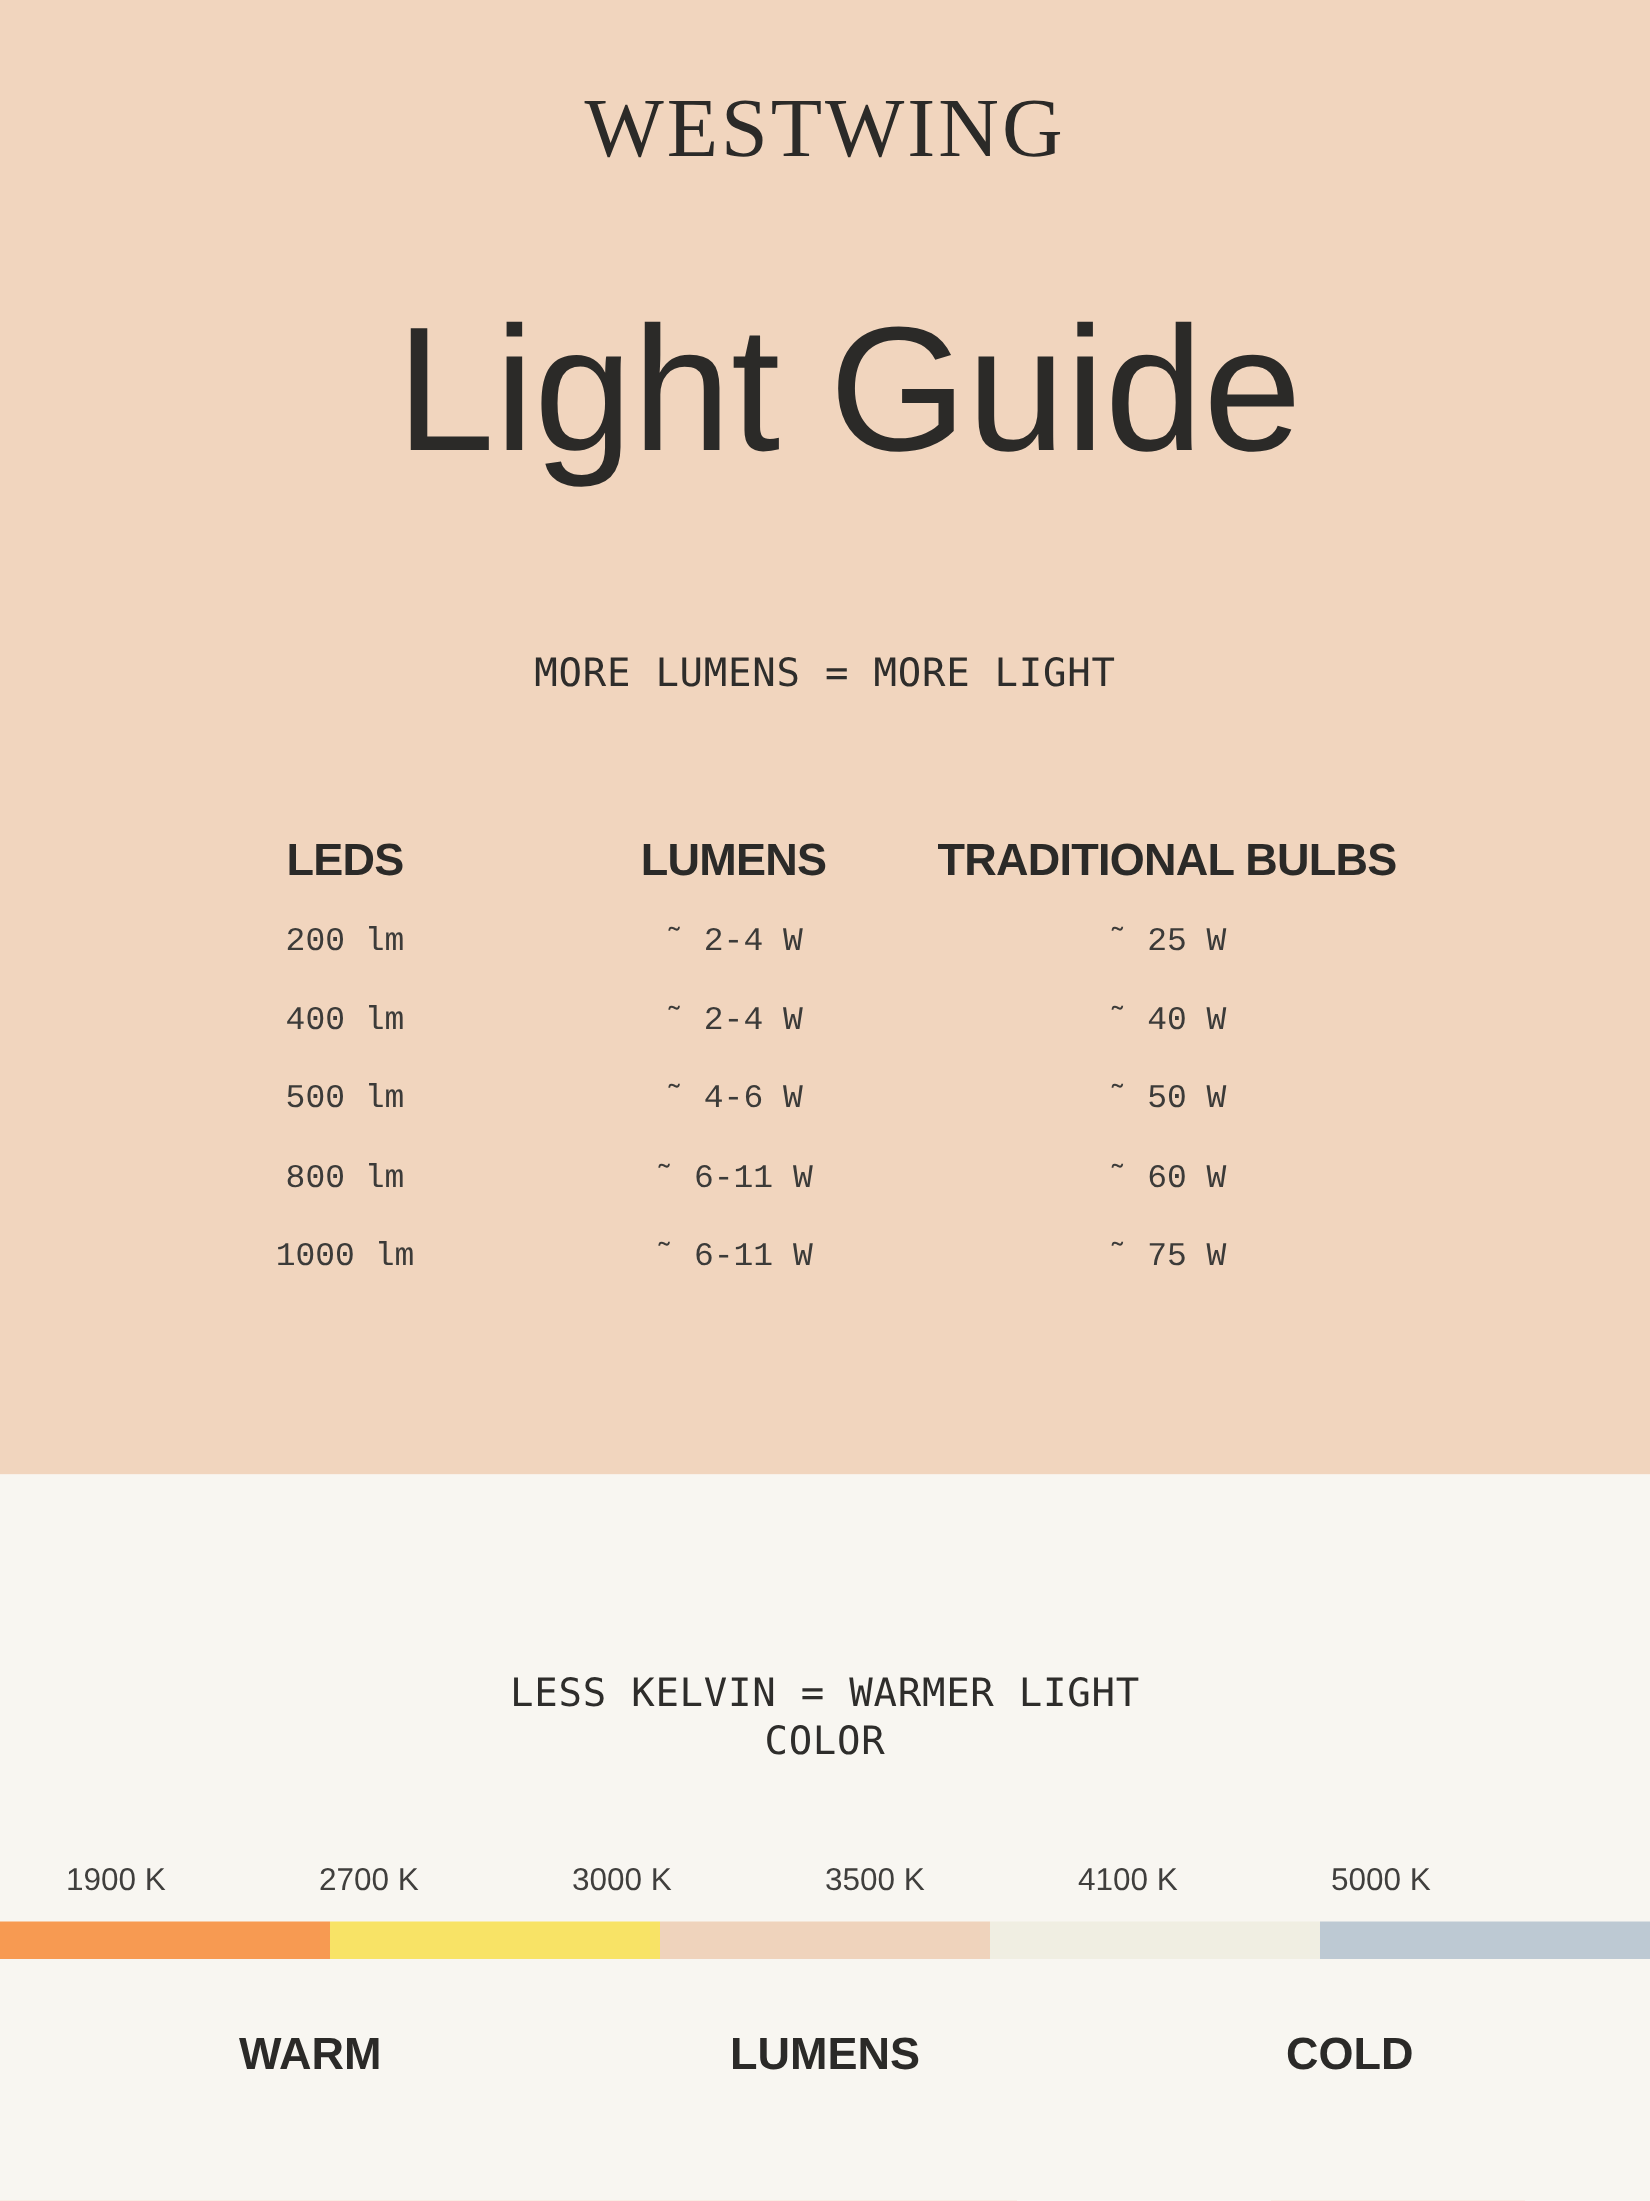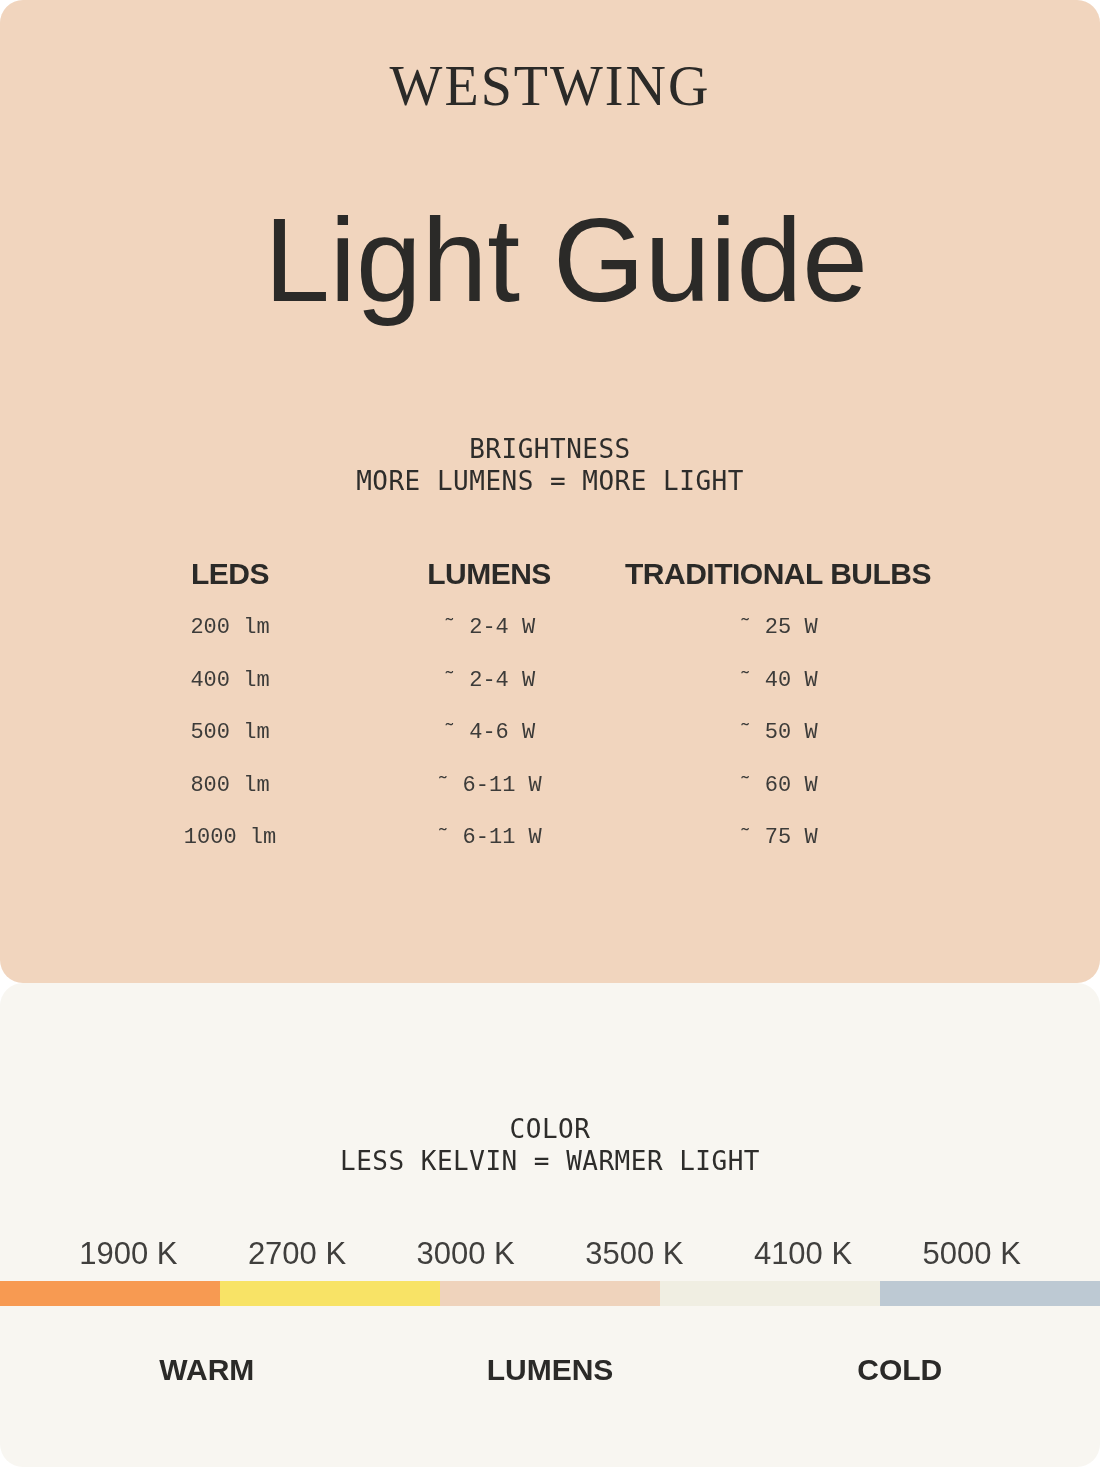--- a/index.html
+++ b/index.html
@@ -4,21 +4,21 @@
 <style>
   html, body { margin: 0; padding: 0; }
   .page {
     position: relative;
     width: 1100px;
     height: 1467px;
     overflow: hidden;
     font-family: "Liberation Sans", "DejaVu Sans", sans-serif;
     color: #2B2A28;
   }
-  .section { position: absolute; left: 0; width: 1100px; border-radius: 23px; }
+  .section { position: absolute; left: 0; width: 1100px; }
   .top-section { top: 0; height: 983px; }
   .bottom-section { top: 983px; height: 484px; }
 
   .brand {
     position: absolute; top: 58px; left: 0; width: 100%;
     text-align: center;
     font-family: "Liberation Serif", "DejaVu Serif", serif;
     font-size: 56px; letter-spacing: 2px; line-height: 1;
     color: #2B2A28;
   }
@@ -55,22 +55,22 @@
     font-size: 22px; font-weight: 400;
     text-align: center; color: #3C3B39; font-family: Liberation Mono, monospace;
   }
 
   .kelvin-row {
     position: absolute; top: 253px; left: 0; width: 100%;
     padding: 0 44px; box-sizing: border-box;
     display: flex;
   }
   .kelvin-row .kelvin-label {
-    flex: 1 1 0; text-align: center;
-    font-size: 31px; line-height: 36px; color: #403F3D;
+    flex: 1 1 0; text-align: left;
+    font-size: 21px; line-height: 36px; color: #403F3D;
   }
   .color-bar {
     position: absolute; top: 298px; left: 0; width: 100%; height: 25px;
     display: flex;
   }
   .color-bar .segment { flex: 1 1 0; height: 100%; }
 
   .temp-labels { position: absolute; top: 337px; left: 0; width: 100%; height: 32px; margin-top: 34px; }
   .temp-label {
     position: absolute; transform: translateX(-50%);
@@ -86,21 +86,20 @@
 
 <div class="page">
 
   <section class="section top-section" style="background-color: rgb(241, 213, 190);">
 
     <div class="brand">WESTWING</div>
 
     <h1 class="title">Light Guide</h1>
 
     <div class="mono-heading brightness-heading">
-      <div>BRIGHTNESS</div>
       <div>MORE LUMENS = MORE LIGHT</div>
     </div>
 
     <div class="lumens-table table-grid table-headers">
       <div class="cell">LEDS</div>
       <div class="cell">LUMENS</div>
       <div class="cell">TRADITIONAL BULBS</div>
     </div>
 
     <div class="lumens-table table-grid table-body">
@@ -122,22 +121,22 @@
 
       <div class="cell">1000 lm</div>
       <div class="cell">˜ 6-11 W</div>
       <div class="cell">˜ 75 W</div>
     </div>
   </section>
 
   <section class="section bottom-section" style="background-color: rgb(248, 246, 241);">
 
     <div class="mono-heading color-heading">
+      <div>LESS KELVIN = WARMER LIGHT</div>
       <div>COLOR</div>
-      <div>LESS KELVIN = WARMER LIGHT</div>
     </div>
 
     <div class="kelvin-row">
       <div class="kelvin-label">1900 K</div>
       <div class="kelvin-label">2700 K</div>
       <div class="kelvin-label">3000 K</div>
       <div class="kelvin-label">3500 K</div>
       <div class="kelvin-label">4100 K</div>
       <div class="kelvin-label">5000 K</div>
     </div>

